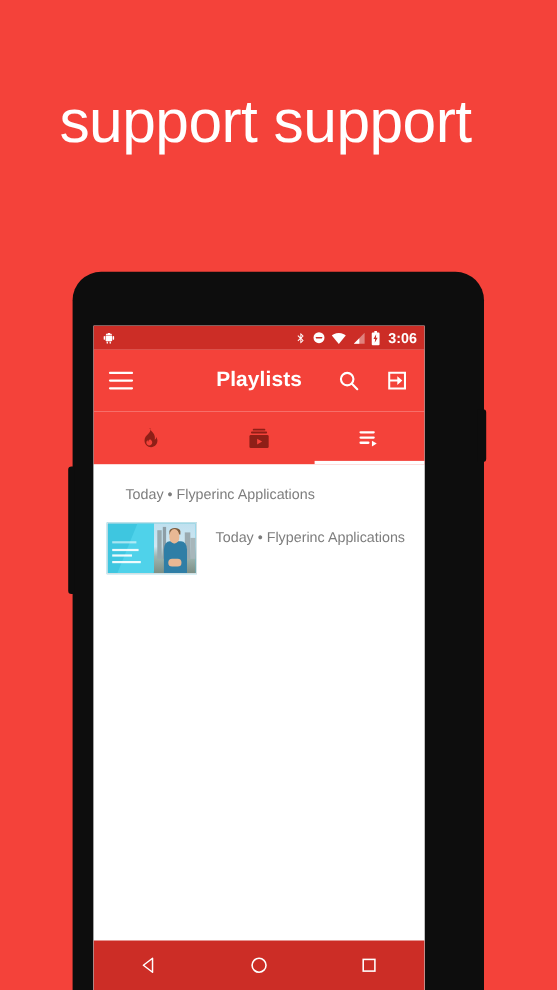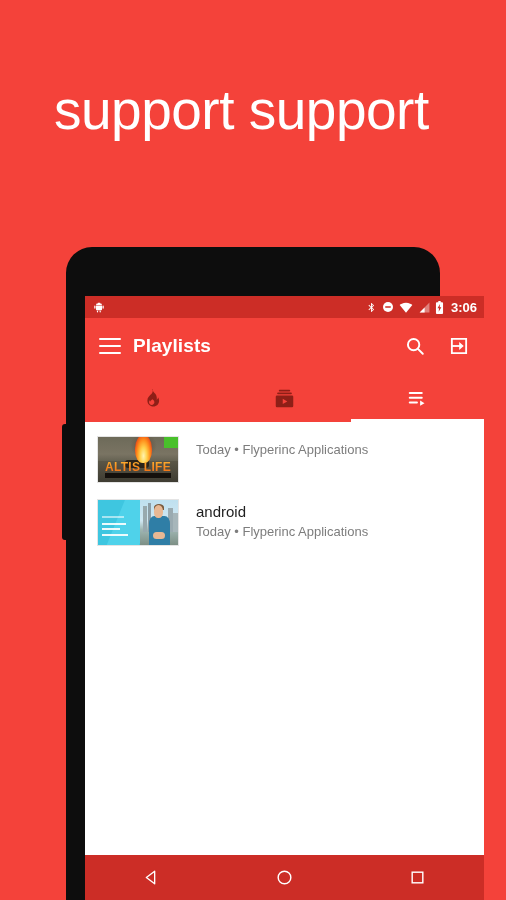--- a/index.html
+++ b/index.html
@@ -26,21 +26,21 @@
   .btn-power{
     position:absolute;left:434px;top:372px;width:8px;height:48px;
     background:#0d0d0d;border-radius:0 3px 3px 0;
   }
   .btn-volume{
     position:absolute;left:62px;top:424px;width:6px;height:116px;
     background:#0d0d0d;border-radius:3px 0 0 3px;
   }
 
   .screen{
-    position:absolute;left:85px;top:296px;width:399px;height:604px;
+    position:absolute;left:85px;top:296px;width:301px;height:604px;
     background:#ffffff;overflow:hidden;
   }
 
   
   .statusbar{
     height:22px;background:#cc2d26;color:#fff;
     display:flex;align-items:center;
     padding:0 7px 0 8px;box-sizing:border-box;
   }
   .sb-left{display:flex;align-items:center;gap:4px;flex:1;}
@@ -49,22 +49,23 @@
   .ico{display:block;}
 
   
   .appbar{
     height:56px;background:#f4423a;display:flex;align-items:center;
     padding:0 14px;box-sizing:border-box;color:#fff;
   }
   .hamburger{width:22px;height:16px;display:flex;flex-direction:column;justify-content:space-between;cursor:pointer;}
   .hamburger span{display:block;height:2.4px;background:#fff;border-radius:1px;}
   .appbar-title{
-    flex:1;margin-left:12px;font-size:19px;font-weight:bold;color:#fff;
+    flex:1;margin-left:44px;font-size:19px;font-weight:bold;color:#fff;
     letter-spacing:0.1px;
+    text-align:center;
   }
   .appbar-actions{display:flex;align-items:center;gap:22px;}
 
   
   .tabs{
     height:48px;background:#f4423a;display:flex;position:relative;
   }
   .tab{flex:1;display:flex;align-items:center;justify-content:center;cursor:pointer;}
   .tab-indicator{
     position:absolute;bottom:0;height:3px;background:#ffffff;
@@ -245,29 +246,20 @@
           <path d="M15 14.4v6l5-3-5-3z"></path>
         </svg>
       </span>
     </div>
     <div class="tab-indicator"></div>
   </div>
 
   <div class="list">
 
     <div class="row">
-      <div class="thumb th-games">
-        <div class="smoke"></div>
-        <div class="ground"></div>
-        <div class="veh"></div>
-        <div class="fire"></div>
-        <div class="badge"></div>
-        <div class="logo">ALTIS LIFE</div>
-        <div class="subbar"></div>
-      </div>
       <div class="row-text">
         <div class="row-sub">Today • Flyperinc Applications</div>
       </div>
     </div>
 
     <div class="row">
       <div class="thumb th-android">
         <div class="panel">
           <div class="wedge"></div>
           <div class="ln l0"></div>
@@ -280,21 +272,20 @@
           <div class="b2"></div>
           <div class="b3"></div>
           <div class="b4"></div>
           <div class="body"></div>
           <div class="hair"></div>
           <div class="head"></div>
           <div class="arm"></div>
         </div>
       </div>
       <div class="row-text">
-        <div class="row-title">android</div>
         <div class="row-sub">Today • Flyperinc Applications</div>
       </div>
     </div>
 
   </div>
 
   <div class="navbar">
     <div class="nav-btn">
       <svg class="ico" width="19" height="19" viewBox="0 0 24 24" fill="none" stroke="#fff" stroke-width="1.7" stroke-linejoin="round">
         <path d="M16 4 5.5 12 16 20V4z"></path>

